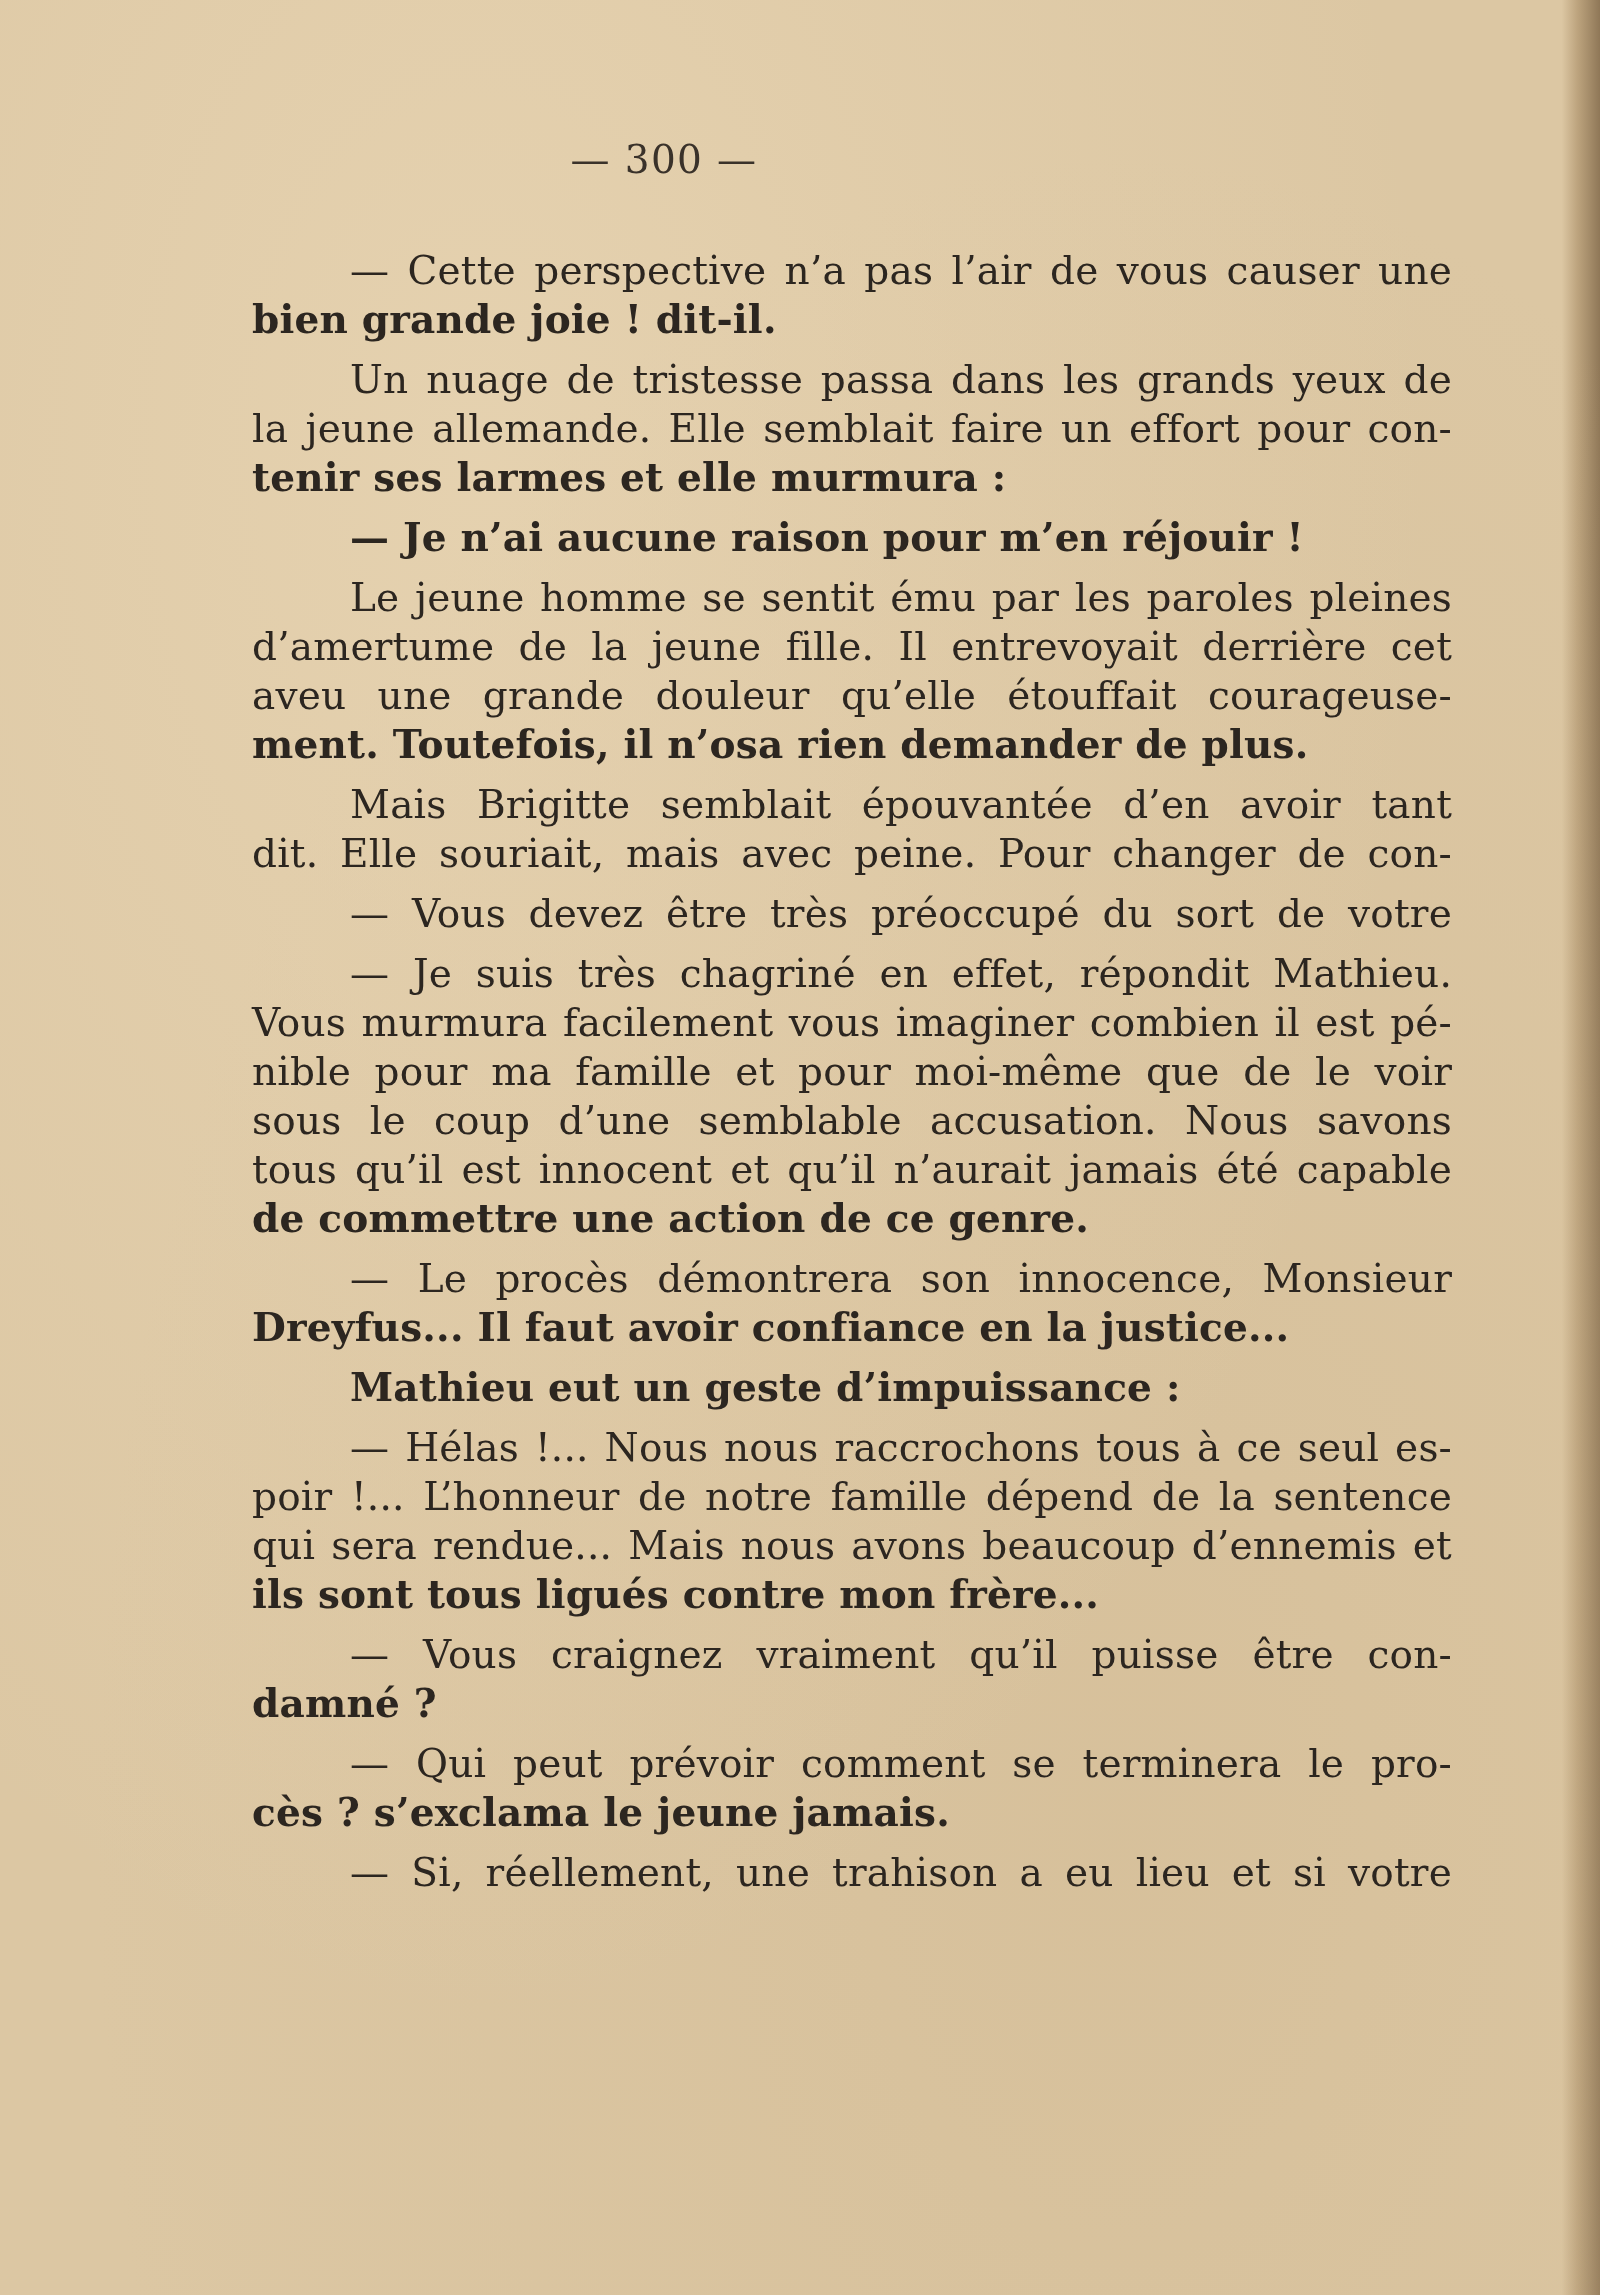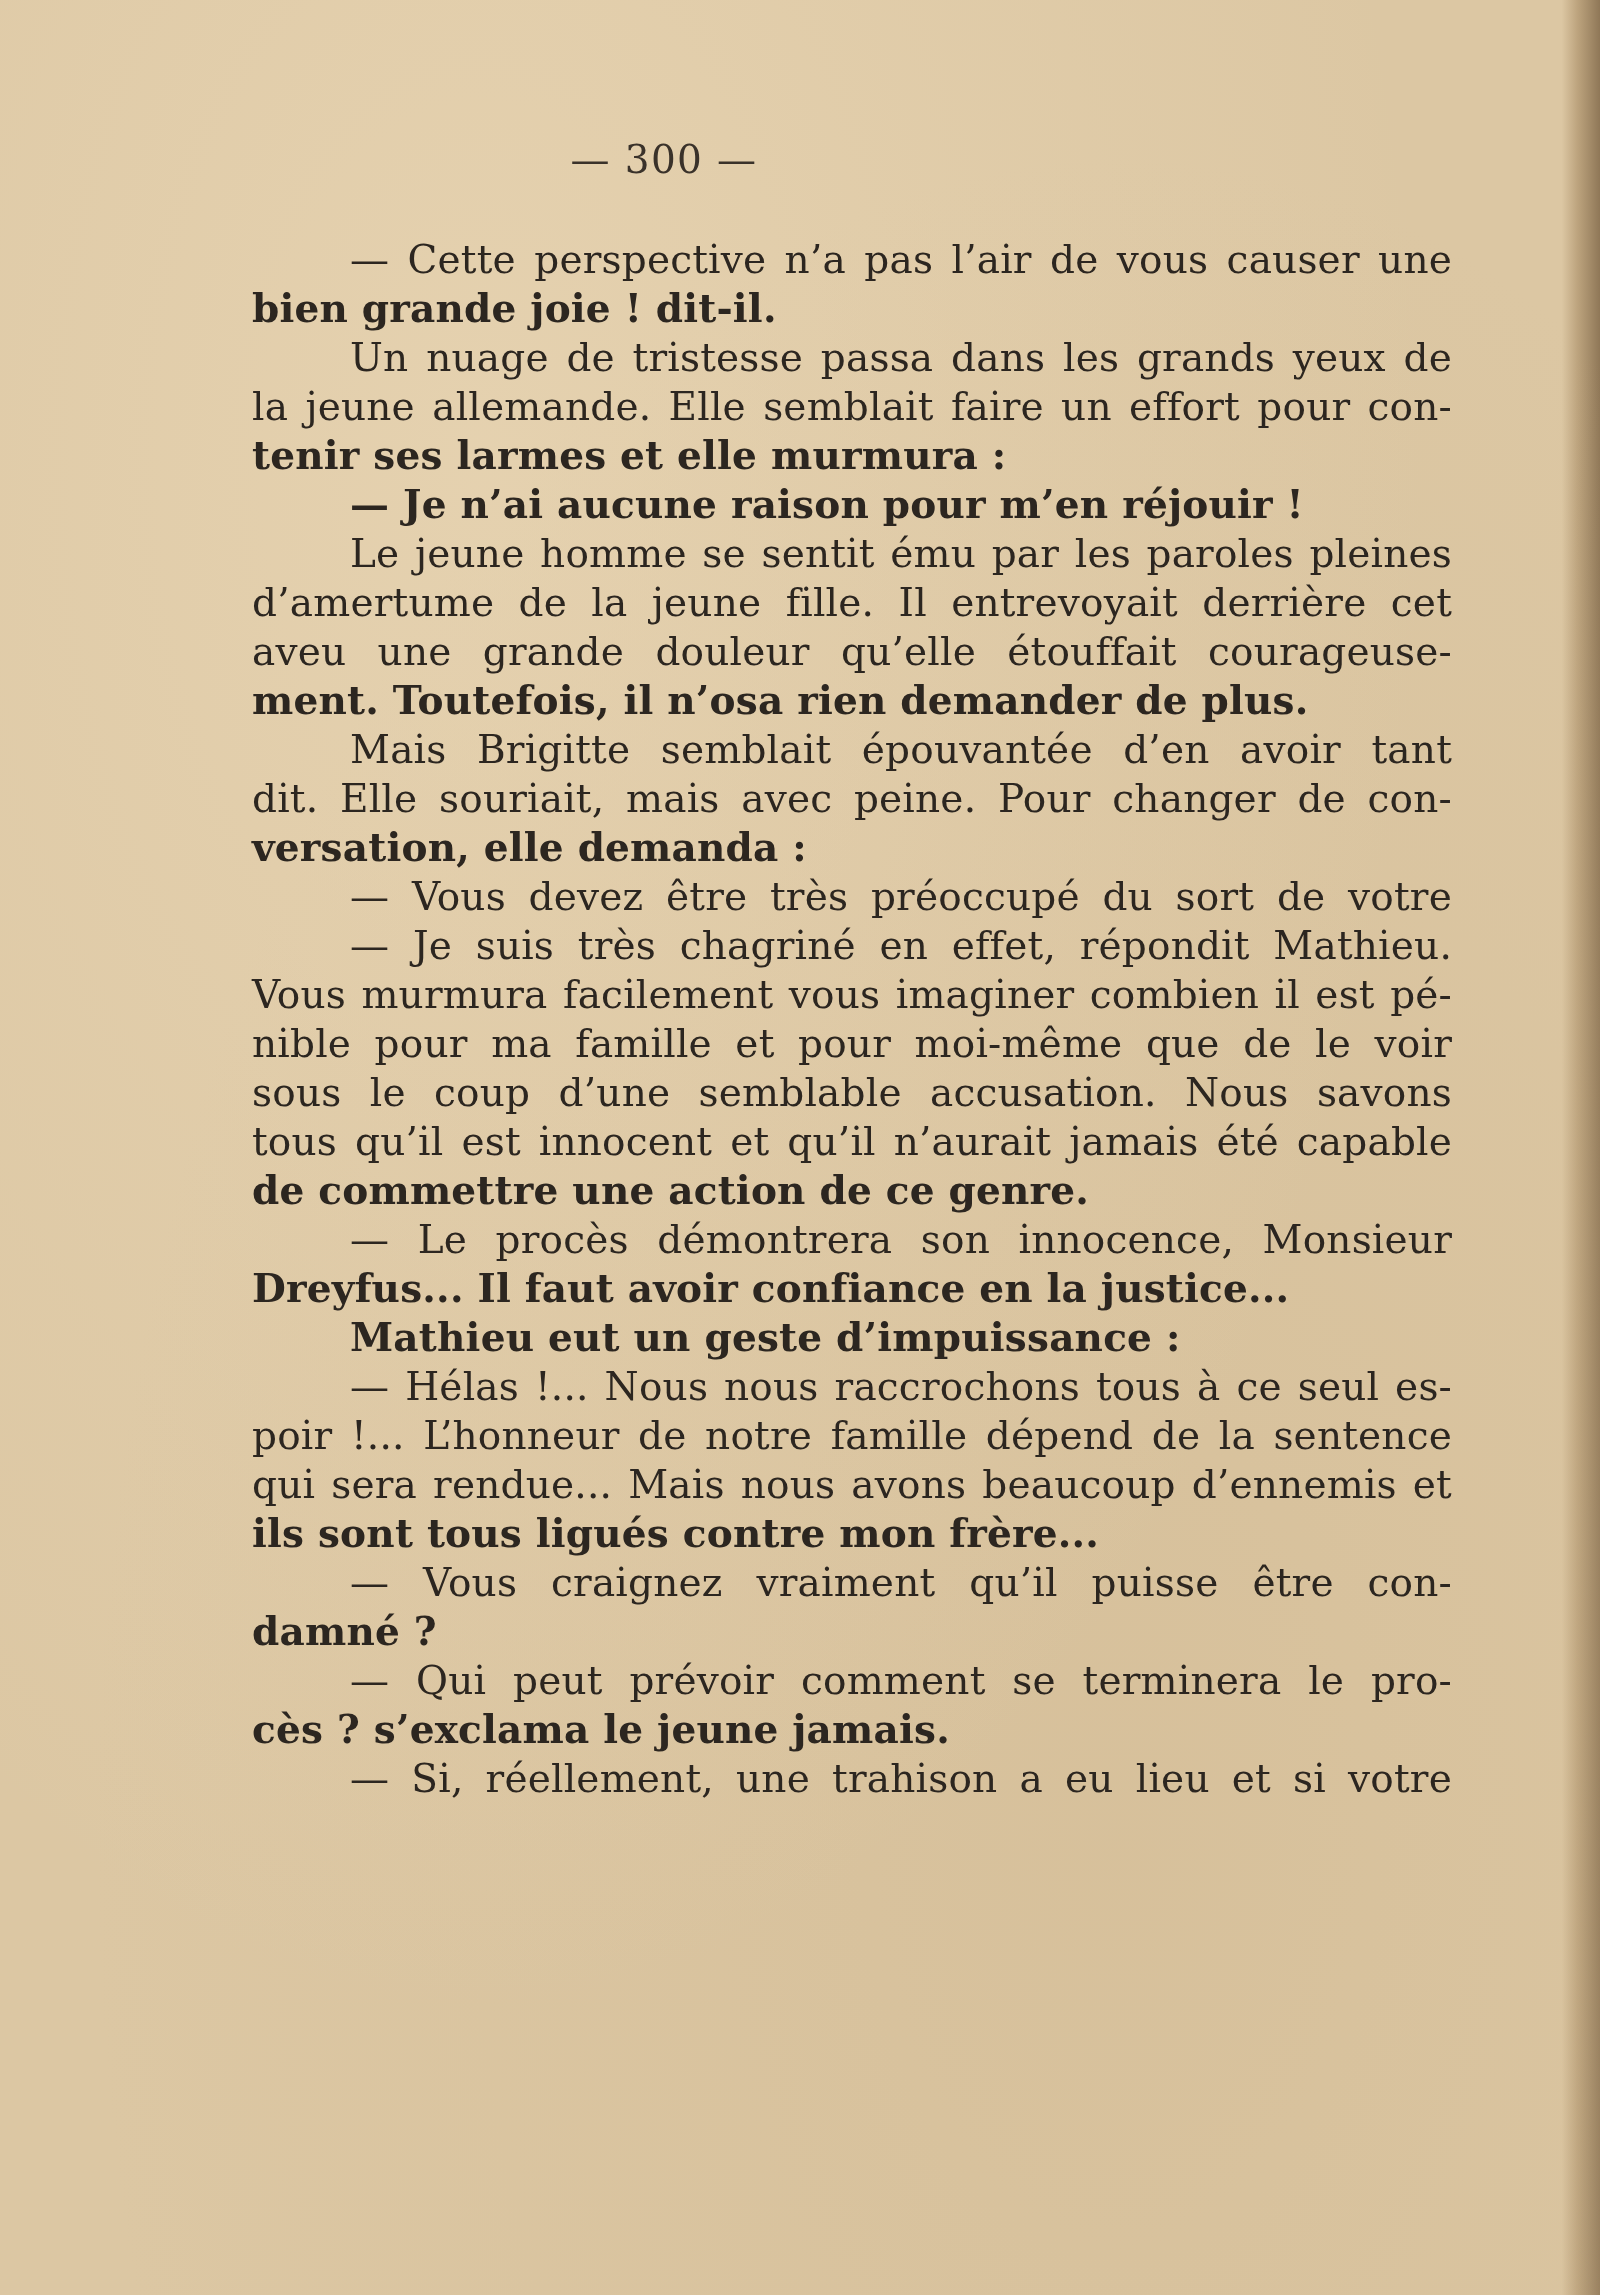--- a/index.html
+++ b/index.html
@@ -23,41 +23,40 @@
   }
   .text-block {
     position: absolute; left: 252px; top: 235px; width: 1200px;
   }
   .line {
     display: block; height: 49px; line-height: 49px;
     font-size: 39px; white-space: nowrap; text-align: justify;
     text-align-last: justify; letter-spacing: 0.2px;
   }
   .line.last { text-align-last: left; font-weight: bold; }
-  .line.indent { padding-left: 98px; }
+  .line.indent { padding-left: 98px; margin-top: 11px; }
 </style>
 </head>
 <body>
 
 <div class="page">
   <div class="page-number">— 300 —</div>
   <div class="text-block" id="text-block">
       <span class="line indent">— Cette perspective n’a pas l’air de vous causer une</span>
       <span class="line last">bien grande joie ! dit-il.</span>
       <span class="line indent">Un nuage de tristesse passa dans les grands yeux de</span>
       <span class="line">la jeune allemande. Elle semblait faire un effort pour con-</span>
       <span class="line last">tenir ses larmes et elle murmura :</span>
       <span class="line indent last">— Je n’ai aucune raison pour m’en réjouir !</span>
       <span class="line indent">Le jeune homme se sentit ému par les paroles pleines</span>
       <span class="line">d’amertume de la jeune fille. Il entrevoyait derrière cet</span>
       <span class="line">aveu une grande douleur qu’elle étouffait courageuse-</span>
       <span class="line last">ment. Toutefois, il n’osa rien demander de plus.</span>
       <span class="line indent">Mais Brigitte semblait épouvantée d’en avoir tant</span>
       <span class="line">dit. Elle souriait, mais avec peine. Pour changer de con-</span>
-      <span class="line last">versation, elle demanda :</span>
       <span class="line indent">— Vous devez être très préoccupé du sort de votre</span>
       <span class="line indent">— Je suis très chagriné en effet, répondit Mathieu.</span>
       <span class="line">Vous murmura facilement vous imaginer combien il est pé-</span>
       <span class="line">nible pour ma famille et pour moi-même que de le voir</span>
       <span class="line">sous le coup d’une semblable accusation. Nous savons</span>
       <span class="line">tous qu’il est innocent et qu’il n’aurait jamais été capable</span>
       <span class="line last">de commettre une action de ce genre.</span>
       <span class="line indent">— Le procès démontrera son innocence, Monsieur</span>
       <span class="line last">Dreyfus... Il faut avoir confiance en la justice...</span>
       <span class="line indent last">Mathieu eut un geste d’impuissance :</span>

